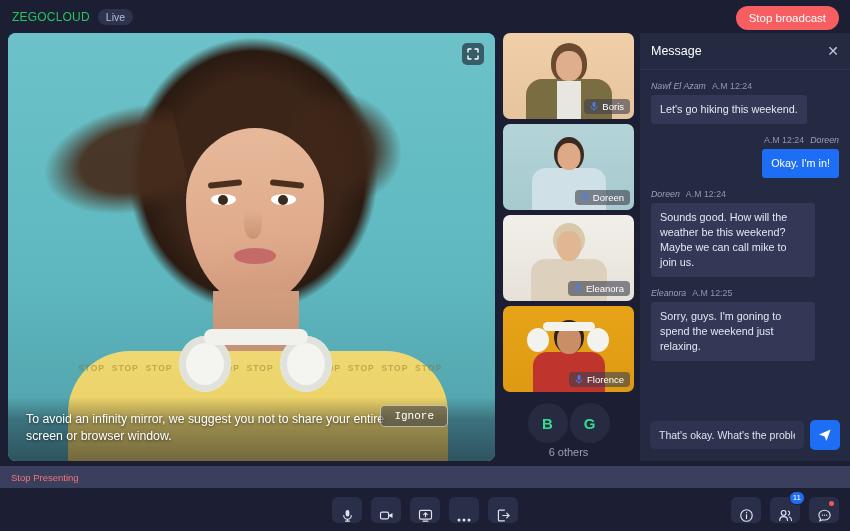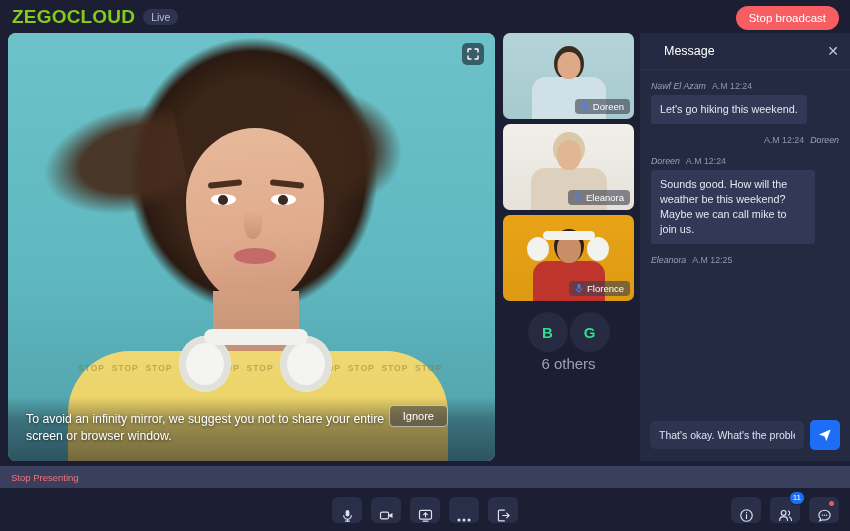--- a/index.html
+++ b/index.html
@@ -10,21 +10,21 @@
     overflow: hidden;
   }
   .app { position: relative; width: 850px; height: 531px; background: #1c1f33; }
 
   
   .topbar {
     position: absolute; left: 0; top: 0; width: 850px; height: 33px;
     display: flex; align-items: center; padding: 0 12px;
   }
   .brand {
-    color: #84cc16; font-weight: bold; font-size: 19px; letter-spacing: .2px;
+    color: #22c55e; font-weight: normal; font-size: 12px; letter-spacing: .2px;
   }
   .live-badge {
     margin-left: 8px; background: #2e3350; color: #b9bed4;
     font-size: 10.5px; padding: 2px 8px; border-radius: 9px;
   }
   .stop-broadcast {
     position: absolute; right: 11px; top: 6px;
     background: #f75e61; color: #fff; border: none;
     font-size: 11.5px; padding: 6px 13px; border-radius: 13px;
     font-family: "Liberation Sans", sans-serif; cursor: pointer;
@@ -118,21 +118,21 @@
     display: flex; align-items: flex-start;
   }
   .notice-text {
     color: #fff; font-size: 12.3px; line-height: 17px; max-width: 380px;
     text-shadow: 0 1px 3px rgba(0,0,0,.6);
   }
   .ignore-btn {
     position: absolute; right: 47px; bottom: 34px;
     background: rgba(60,62,70,.55); color: #fff; font-size: 11px;
     border: 1px solid rgba(255,255,255,.55); border-radius: 5px;
-    padding: 4px 13px; cursor: pointer; font-family: Liberation Sans, sans-serif; margin-left: 16px;
+    padding: 4px 13px; cursor: pointer; font-family: Liberation Mono, monospace; margin-left: 16px;
   }
 
   
   .thumbs {
     position: absolute; left: 503px; top: 33px; width: 131px; height: 428px;
     display: flex; flex-direction: column; gap: 5px;
   }
   .thumb {
     position: relative; width: 131px; height: 86px; border-radius: 7px; overflow: hidden;
   }
@@ -166,32 +166,32 @@
   }
   .others {
     margin-top: 6px; display: flex; flex-direction: column; align-items: center;
   }
   .others-row { display: flex; gap: 2px; }
   .avatar {
     width: 40px; height: 40px; border-radius: 50%; background: #262b42;
     color: #2fdf8f; font-size: 15px; font-weight: bold;
     display: flex; align-items: center; justify-content: center;
   }
-  .others-text { color: #9aa0b8; font-size: 15px; margin-top: 3px; }
+  .others-text { color: #9aa0b8; font-size: 11px; margin-top: 3px; }
 
   
   .chat {
     position: absolute; left: 640px; top: 33px; width: 210px; height: 428px;
     background: #242a42; display: flex; flex-direction: column;
   }
   .chat-head {
     height: 37px; display: flex; align-items: center; padding: 0 11px;
     border-bottom: 1px solid #2e3450; flex: none;
   }
-  .chat-title { color: #fff; font-size: 12.5px; flex: 1; margin-left: 13px; }
+  .chat-title { color: #fff; font-size: 12.5px; flex: 1; }
   .chat-close { color: #c3c8da; font-size: 14px; cursor: pointer; line-height: 1; }
   .chat-body { flex: 1; padding: 11px 11px 0 11px; overflow: hidden; }
   .msg { margin-bottom: 11px; }
   .msg-meta { font-size: 8.8px; color: #8f96ae; margin-bottom: 4px; display: flex; gap: 6px; }
   .msg-meta .nm { color: #9aa1b8; font-style: italic; }
   .bubble {
     background: #30375380; background: #323855; color: #e4e7f1;
     font-size: 10.8px; line-height: 15px; padding: 7px 9px; border-radius: 3px;
     display: inline-block; max-width: 164px;
   }
@@ -289,20 +289,35 @@
 
     <div class="notice">
       <div class="notice-text">To avoid an infinity mirror, we suggest you not to share your entire screen or browser window.</div>
     </div>
     <button class="ignore-btn">Ignore</button>
 
   </div>
 
   <div class="thumbs">
 
+    <div class="thumb t1">
+      <div class="thumb-bg"></div>
+      <div class="tperson p1-head"></div>
+      <div class="tperson p1-body"></div>
+      <div class="tperson p1-shirt"></div>
+      <div class="tperson p1-face"></div>
+      <div class="thumb-label">
+        <svg width="8" height="9" viewBox="0 0 8 9" fill="#4a7ff0">
+          <rect x="2.6" y="0" width="2.8" height="5" rx="1.4"></rect>
+          <path d="M1 4.2a3 3 0 0 0 6 0" stroke="#4a7ff0" stroke-width=".9" fill="none"></path>
+          <rect x="3.6" y="6.8" width="0.8" height="2"></rect>
+        </svg>
+        <span>Boris</span>
+      </div>
+    </div>
 
     <div class="thumb t2">
       <div class="thumb-bg"></div>
       <div class="tperson p2-head"></div>
       <div class="tperson p2-body"></div>
       <div class="tperson p2-face"></div>
       <div class="thumb-label">
         <svg width="8" height="9" viewBox="0 0 8 9" fill="#4a7ff0">
           <rect x="2.6" y="0" width="2.8" height="5" rx="1.4"></rect>
           <path d="M1 4.2a3 3 0 0 0 6 0" stroke="#4a7ff0" stroke-width=".9" fill="none"></path>
@@ -367,35 +382,37 @@
           <span>A.M 12:24</span>
         </div>
         <div class="bubble">Let's go hiking this weekend.</div>
       </div>
 
       <div class="msg out">
         <div class="msg-meta">
           <span>A.M 12:24</span>
           <span class="nm">Doreen</span>
         </div>
+        <div class="bubble">Okay. I'm in!</div>
       </div>
 
       <div class="msg">
         <div class="msg-meta">
           <span class="nm">Doreen</span>
           <span>A.M 12:24</span>
         </div>
         <div class="bubble">Sounds good. How will the weather be this weekend? Maybe we can call mike to join us.</div>
       </div>
 
       <div class="msg">
         <div class="msg-meta">
           <span class="nm">Eleanora</span>
           <span>A.M 12:25</span>
         </div>
+        <div class="bubble">Sorry, guys. I'm goning to spend the weekend just relaxing.</div>
       </div>
 
     </div>
     <div class="chat-input-wrap">
       <input class="chat-input" type="text" value="That's okay. What's the problem?" style="">
       <button class="send-btn">
         <svg width="14" height="14" viewBox="0 0 14 14" fill="#fff">
           <path d="M1 6.6 12.6 1.6 8.4 13 6.6 8.6z"></path>
         </svg>
       </button>

